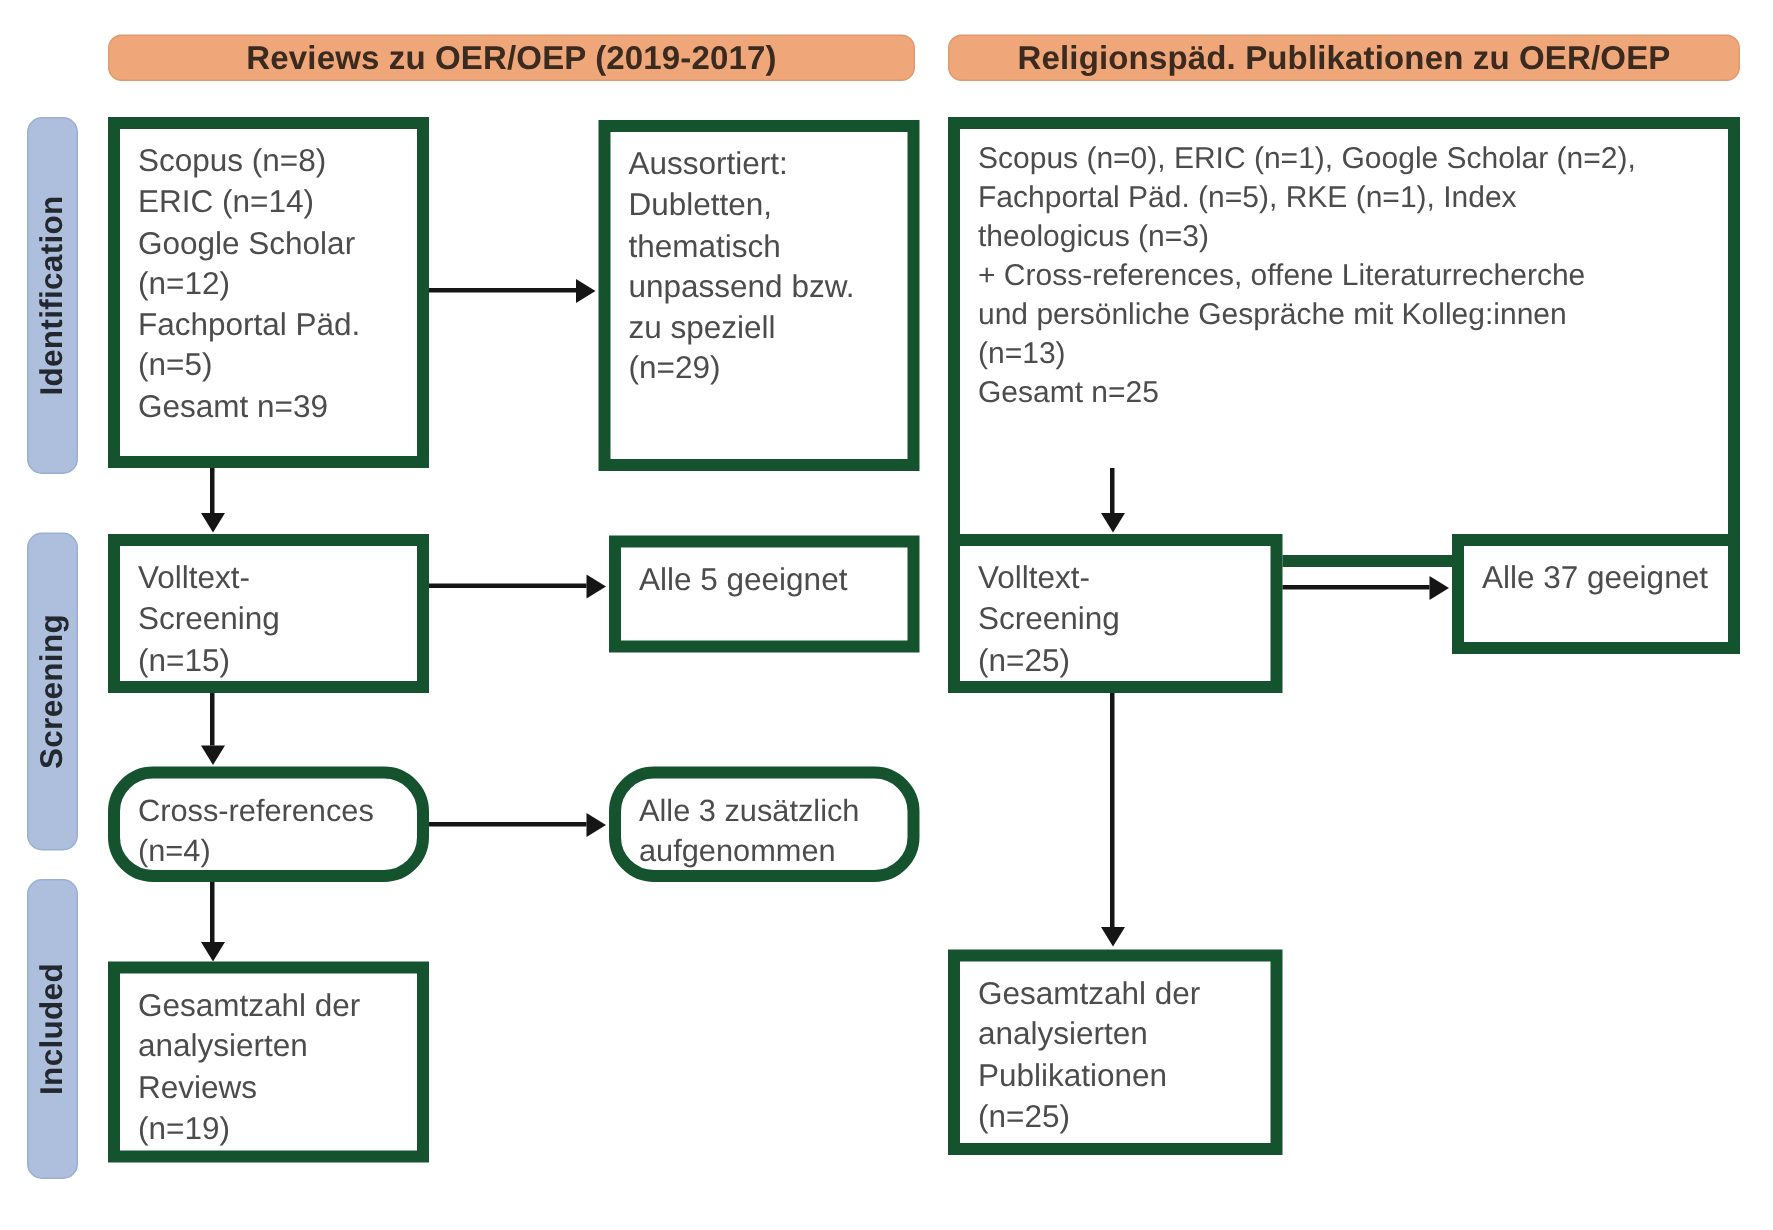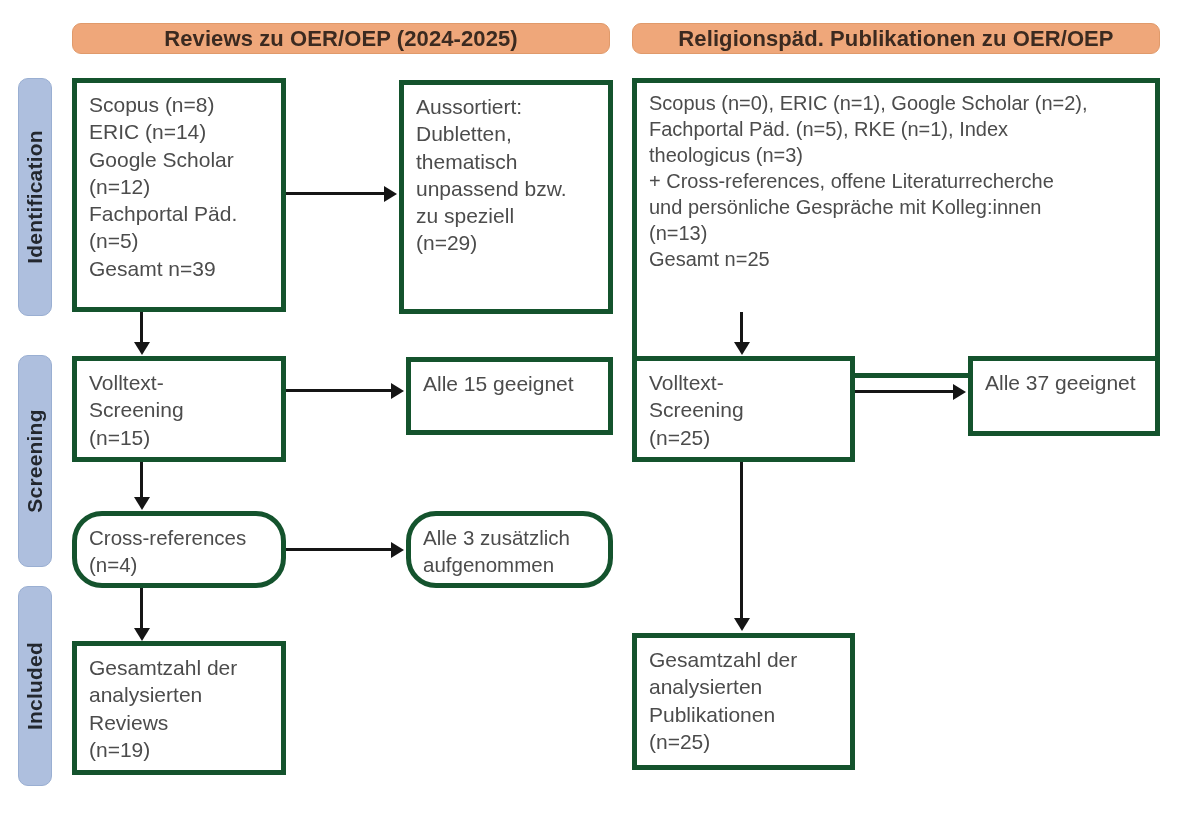--- a/index.html
+++ b/index.html
@@ -51,21 +51,21 @@
     font-size: 21px;
     font-weight: bold;
     color: #23272e;
     letter-spacing: 0.2px;
   }
 
   
   .flow-box {
     position: absolute;
     background: #ffffff;
-    border: 5px solid #14532d;
+    border: 8px solid #14532d;
     box-sizing: border-box;
     padding: 8px 10px 6px 12px;
     font-size: 21px;
     line-height: 1.30;
     color: #4c4c4c;
     white-space: pre-line;
     overflow: hidden;
   }
   .flow-box.compact {
     font-size: 20.5px;
@@ -105,21 +105,21 @@
     border-bottom: 8px solid transparent;
     border-left: 13px solid #151515;
   }
 </style>
 </head>
 <body>
 
 <div id="canvas">
 
   <div class="col-header" style="left:72px; top:23px; width:538px; height:31px;">
-    <span>Reviews zu OER/OEP (2024-2025)</span>
+    <span>Reviews zu OER/OEP (2019-2017)</span>
   </div>
 
   <div class="col-header" style="left:632px; top:23px; width:528px; height:31px;text-align:center;">
     <span>Religionspäd. Publikationen zu OER/OEP</span>
   </div>
 
   <div class="stage-tab" style="left:18px; top:78px; width:34px; height:238px;">
     <span class="stage-label">Identification</span>
   </div>
 
@@ -149,21 +149,21 @@
   <div class="conn-h" style="left:286px; top:192px; width:98px;"></div>
   <div class="arrow-right" style="left:384px; top:185.5px;"></div>
 
   <div class="conn-v" style="left:140px; top:312px; width:3px; height:30px;"></div>
   <div class="arrow-down" style="left:133.5px; top:342px;"></div>
 
   <div class="flow-box" style="left:72px; top:356px; width:214px; height:106px;">Volltext-
 Screening
 (n=15)</div>
 
-  <div class="flow-box" style="left:406px; top:357px; width:207px; height:78px;">Alle 15 geeignet</div>
+  <div class="flow-box" style="left:406px; top:357px; width:207px; height:78px;">Alle 5 geeignet</div>
 
   <div class="conn-h" style="left:286px; top:389px; width:105px;"></div>
   <div class="arrow-right" style="left:391px; top:382.5px;"></div>
 
   <div class="conn-v" style="left:140px; top:462px; width:3px; height:35px;"></div>
   <div class="arrow-down" style="left:133.5px; top:497px;"></div>
 
   <div class="flow-box compact" style="left:72px; top:511px; width:214px; height:77px;">Cross-references
 (n=4)</div>
 

